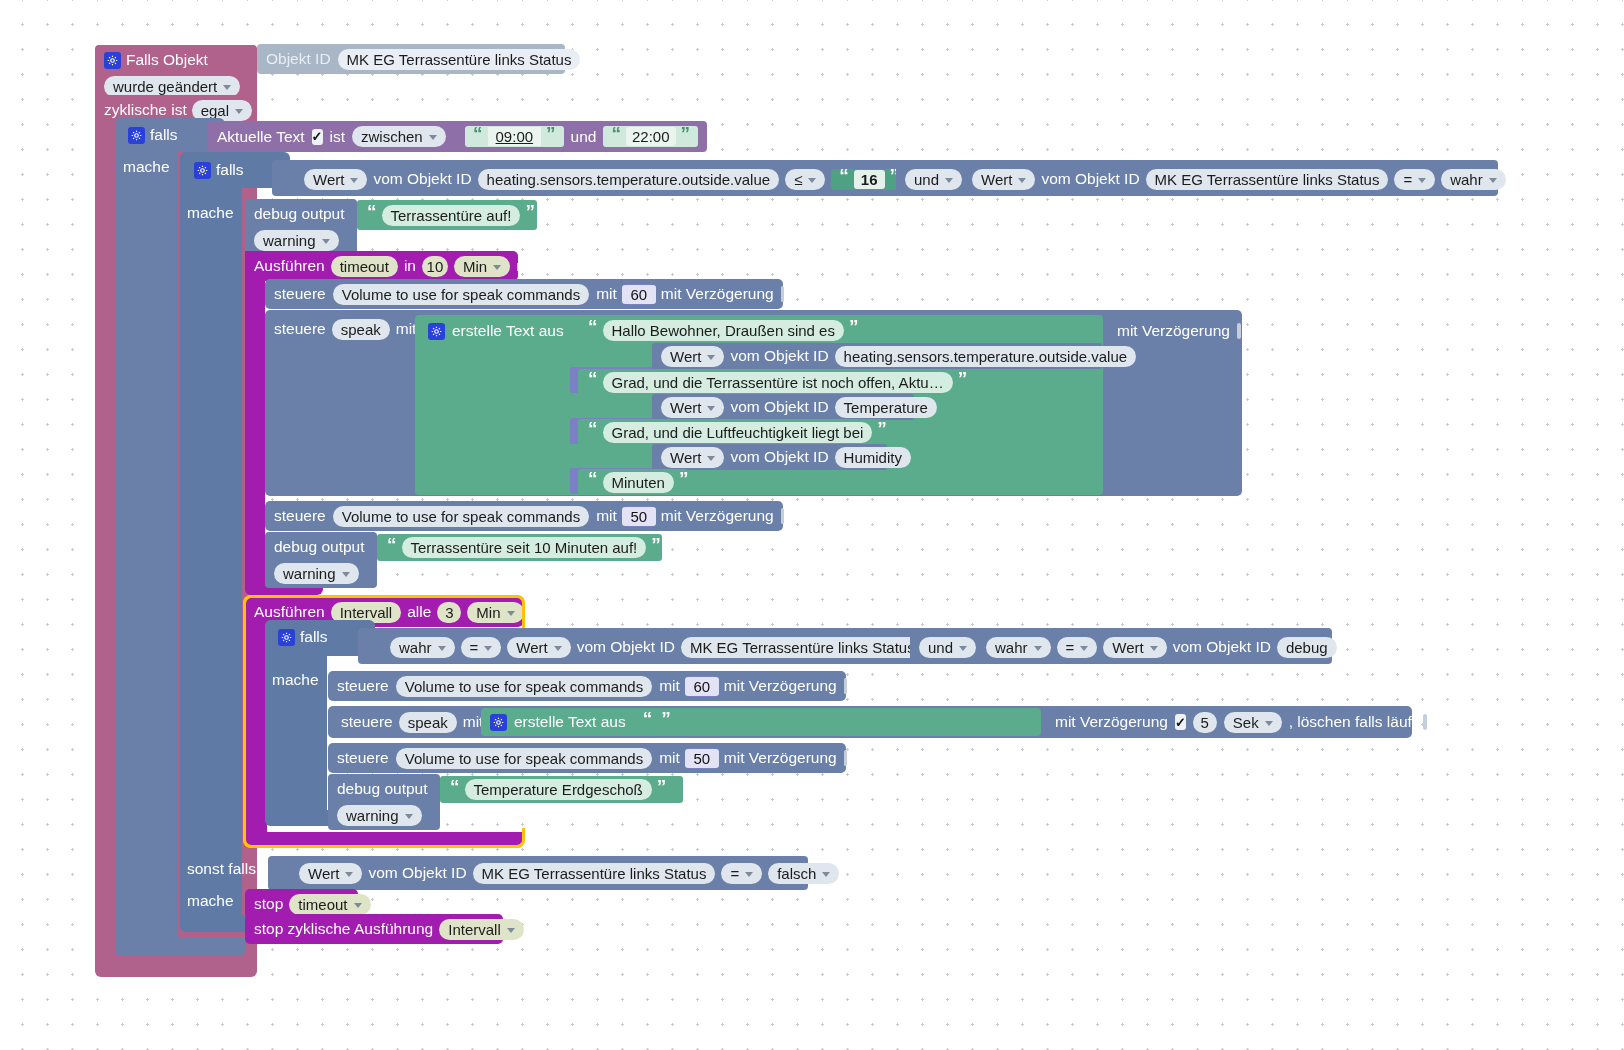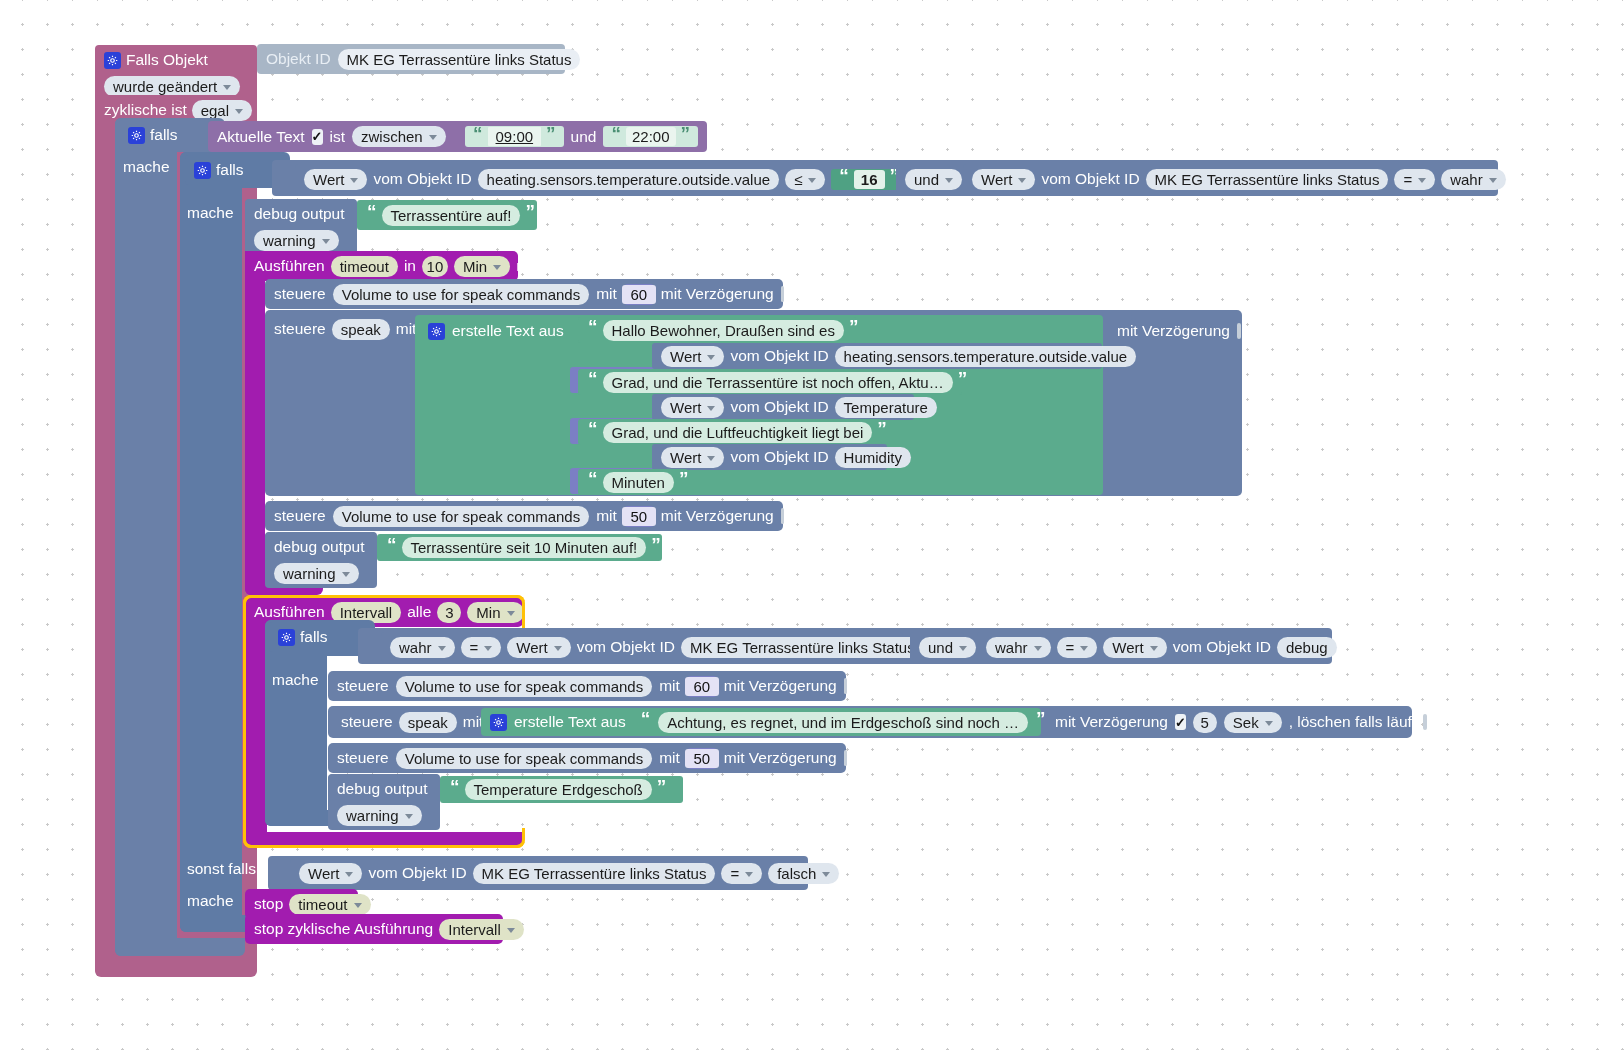--- a/index.html
+++ b/index.html
@@ -538,21 +538,20 @@
     <svg width="11" height="11" viewBox="0 0 16 16">
         <circle cx="8" cy="8" r="2.6" fill="none" stroke="#fff" stroke-width="1.7"></circle>
         <g stroke="#fff" stroke-width="1.7">
           <path d="M8 1v2M8 13v2M1 8h2M13 8h2M3.1 3.1l1.4 1.4M11.5 11.5l1.4 1.4M12.9 3.1l-1.4 1.4M4.5 11.5l-1.4 1.4"></path>
         </g>
       </svg>
   </span>
   <span class="label">erstelle Text aus</span>
   <span style="width:2px"></span>
   <span class="q">“</span>
-  <span class="chip greenfield">Achtung, es regnet, und im Erdgeschoß sind noch …</span>
   <span class="q">”</span>
 </div>
 <div class="blk bar" style="left:1046px; top:707px; width:362px; gap:7px; background:transparent;">
   <span class="label">mit Verzögerung</span>
   <span class="cbox">✓</span>
   <span class="chip" style="min-width:24px;justify-content:center;">5</span>
   <span class="chip">
     <span>Sek</span>
       <i class="caret"></i>
   </span>

